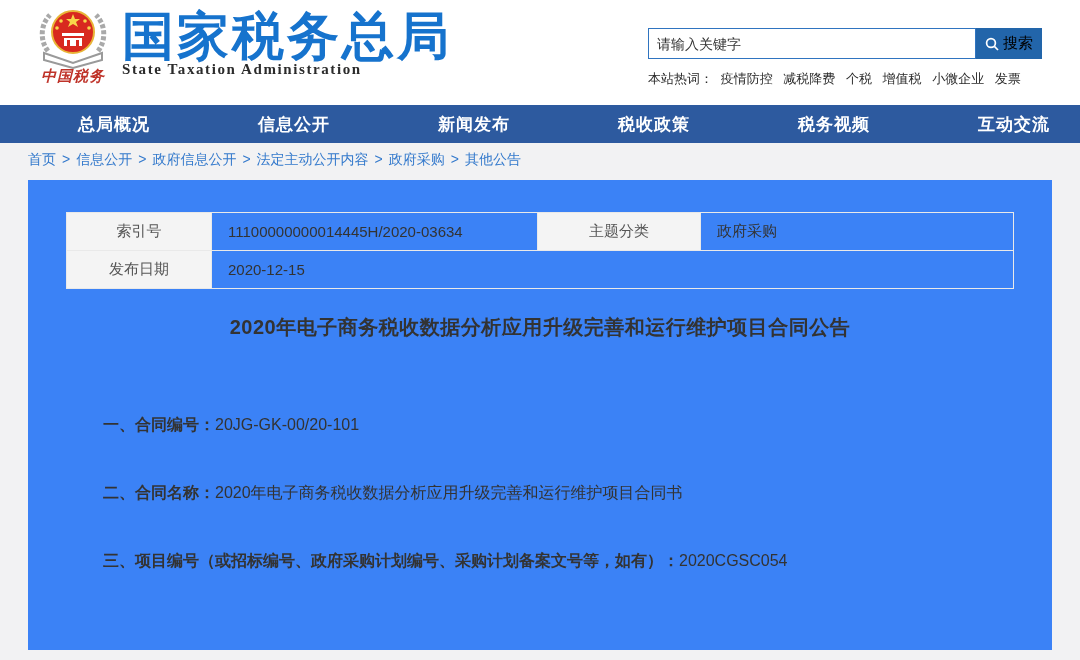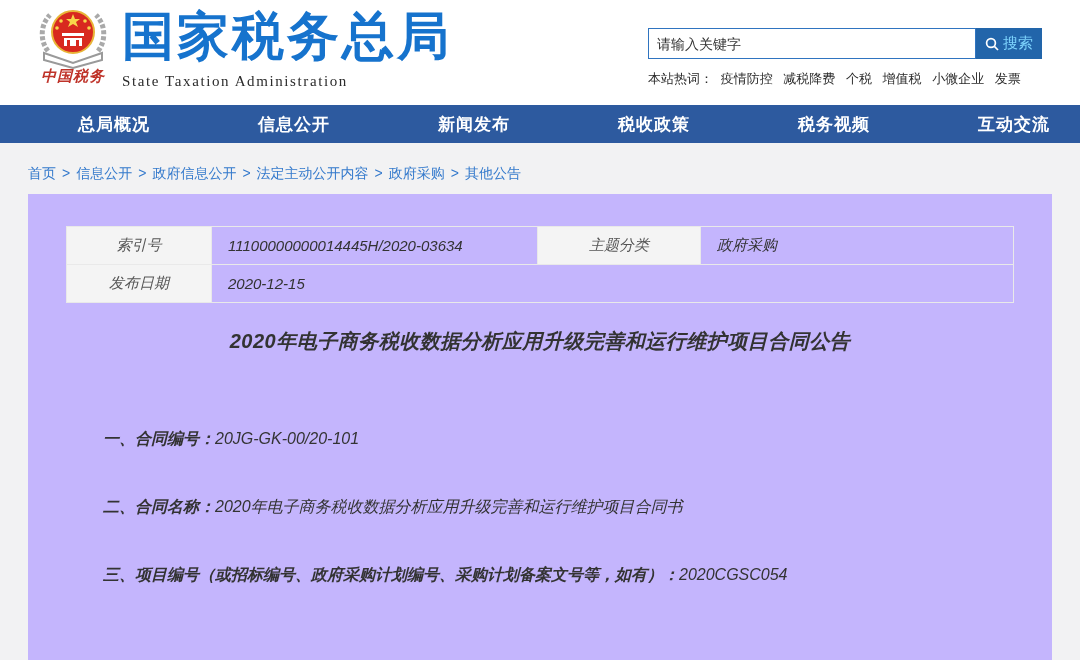--- a/index.html
+++ b/index.html
@@ -6,45 +6,45 @@
   html,body { width:1080px; height:660px; overflow:hidden; }
   body { font-family:"Liberation Sans","DejaVu Sans",sans-serif; background:#f2f2f3; color:#333; }
 
   
   .header { position:relative; height:105px; background:#ffffff; }
   .logo-block { position:absolute; left:30px; top:5px; width:86px; text-align:center; }
   .logo-caption { margin-top:-2px; font-size:15px; font-weight:bold; font-style:italic;
                   color:#bf3329; letter-spacing:1px; white-space:nowrap; }
   .title-block { position:absolute; left:122px; top:13px; }
   .site-title { font-size:52px; font-weight:bold; color:#1673cd; letter-spacing:3px; line-height:46px; }
-  .site-subtitle { font-family:"Liberation Serif","DejaVu Serif",serif; font-size:15px; font-weight:normal;
-                   color:#2b2b2b; letter-spacing:1.6px; margin-top:14px; }
+  .site-subtitle { font-family:"Liberation Serif","DejaVu Serif",serif; font-size:15px; font-weight:bold;
+                   color:#2b2b2b; letter-spacing:1.6px; margin-top:2px; }
   .search-block { position:absolute; left:648px; top:28px; width:395px; }
   .search-row { display:flex; align-items:stretch; }
   .search-input { width:328px; height:31px; border:1px solid #2f74c0; padding:0 8px; font-size:14px;
                   color:#333; outline:none; }
   .search-input::placeholder { color:#333; }
-  .search-btn { width:66px; height:31px; background:#2265aa; color:#7dd3fc; border:none; font-size:15px;
+  .search-btn { width:66px; height:31px; background:#2265aa; color:#000000; border:none; font-size:15px;
                 display:flex; align-items:center; justify-content:center; gap:4px; cursor:pointer; }
   .hotwords { margin-top:11px; font-size:13px; color:#2b2b2b; white-space:nowrap; }
   .hotwords span.word { margin-right:7px;text-align:center; }
   .hotwords .hw-label { margin-right:4px; }
 
   
   .nav { height:38px; background:#2d5a9f; display:flex; align-items:stretch; }
   .nav-item { flex:1; display:flex; align-items:center; justify-content:center; color:#ffffff;
               font-size:17px; font-weight:bold; cursor:pointer; letter-spacing:1px;padding-left:48px; }
 
   
-  .breadcrumb { padding:22px 0 11px 28px; font-size:14px; color:#3379cc; }
+  .breadcrumb { padding:8px 0 11px 28px; font-size:14px; color:#3379cc; }
   .breadcrumb a { color:#3379cc; text-decoration:none; cursor:pointer; }
   .breadcrumb .sep { margin:0 6px; color:#3379cc; }
 
   
-  .panel { margin:0 28px; background:#c4b5fd; height:470px; padding:32px 38px 0 38px;font-style:italic; }
+  .panel { margin:0 28px; background:#3b82f6; height:470px; padding:32px 38px 0 38px; }
 
   table.info-table { width:100%; border-collapse:collapse; font-size:15px; table-layout:fixed; }
   .info-table td { border:1px solid #e9e9e9; height:38px; padding:0 16px; color:#333;
                    overflow:hidden; white-space:nowrap; }
   .info-table td.lbl { background:#f4f4f4; text-align:center; color:#555; padding:0 6px; }
 
   .article-title { text-align:center; font-size:20px; font-weight:bold; color:#333; margin-top:25px;
                    letter-spacing:0.5px; }
   .article p { padding-left:37px; font-size:16px; color:#333; line-height:22px; }
   .article p.first { margin-top:73px; }

